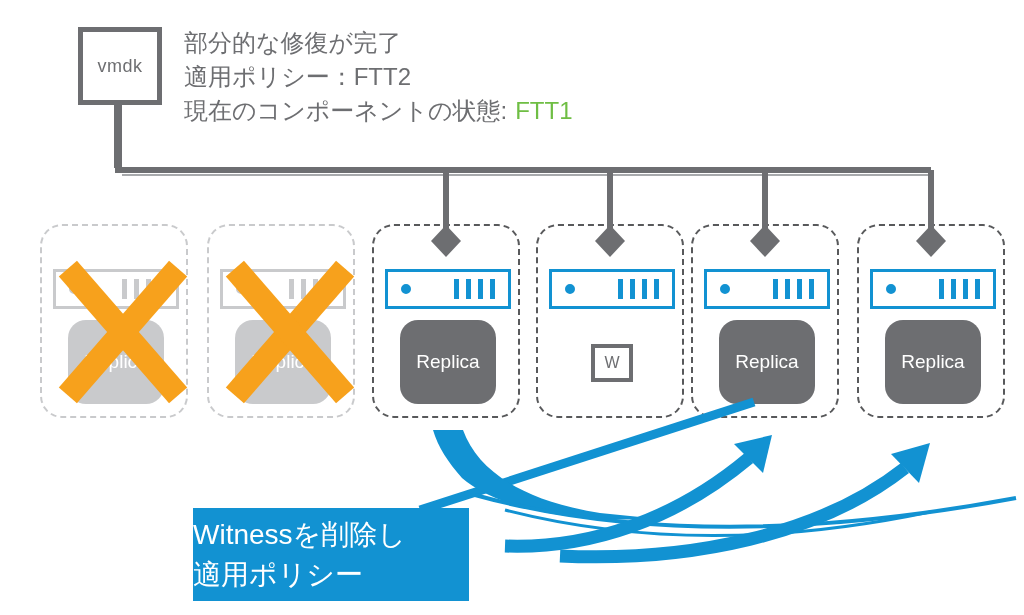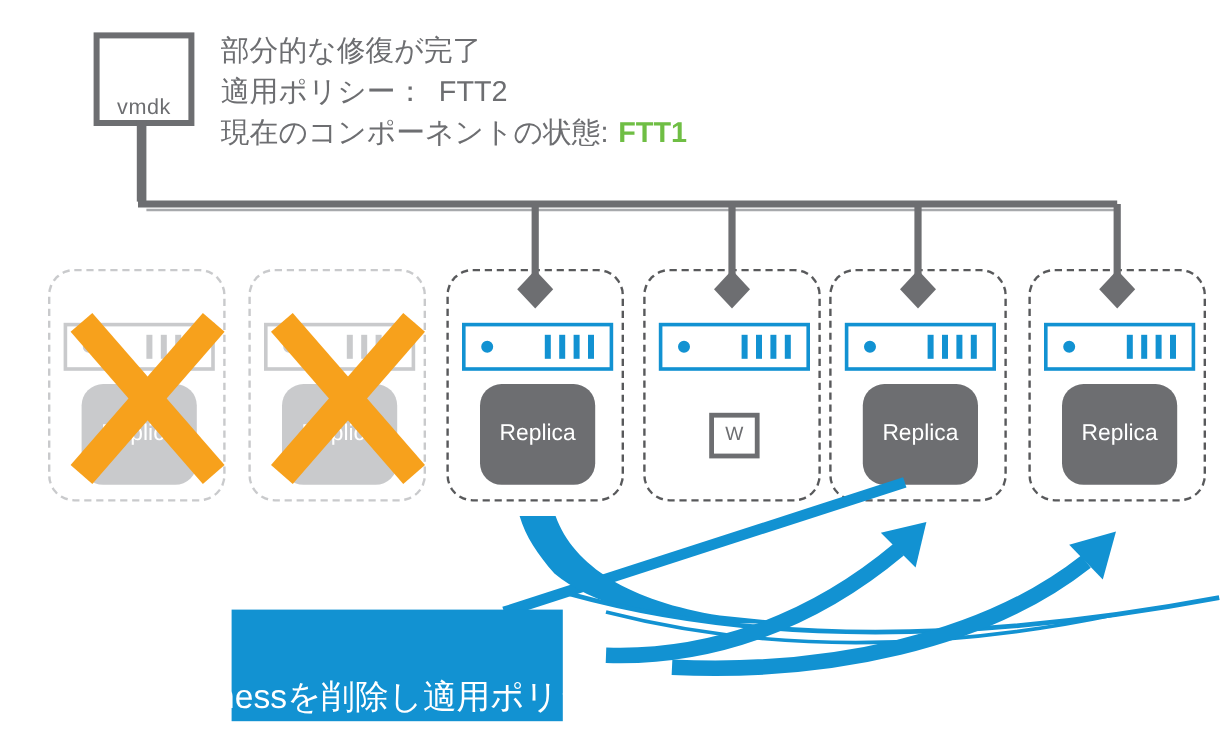--- a/index.html
+++ b/index.html
@@ -10,28 +10,28 @@
     --light-gray:#c9cacc;
     --dash-dark:#58595b;
   }
   *{margin:0;padding:0;box-sizing:border-box}
   html,body{background:#fff}
   body{font-family:"Liberation Sans","DejaVu Sans",sans-serif;color:var(--dark-gray)}
   .canvas{position:relative;width:1024px;height:615px;background:#fff;overflow:hidden}
 
   
   .vmdk{position:absolute;left:78px;top:27px;width:84px;height:78px;border:5px solid var(--dark-gray);
-        background:#fff;display:flex;align-items:flex-end;justify-content:center;
+        background:#fff;display:flex;align-items:center;justify-content:center;
         font-size:18px;letter-spacing:.5px;color:var(--dark-gray);z-index:3}
 
   
   .header{position:absolute;left:184px;top:26px;font-size:24px;line-height:34px;color:var(--dark-gray);z-index:3;white-space:nowrap}
   .header .row{display:block}
-  .header .val{margin-left:12px}
-  .header .state-val{margin-left:8px;font-weight:bold;color:var(--ok-green)}
+  .header .val{}
+  .header .state-val{margin-left:8px;font-weight:normal;color:var(--ok-green)}
 
   
   svg.overlay{position:absolute;left:0;top:0;width:1024px;height:615px;pointer-events:none}
   .connectors{z-index:4}
   .arrows{z-index:6}
 
   
   .host{position:absolute;top:224px;width:148px;height:194px;border:2px dashed var(--dash-dark);
         border-radius:22px;background:#fff;z-index:2}
   .host.failed{border-color:var(--light-gray)}
@@ -53,21 +53,21 @@
         background:#fff;color:var(--dark-gray);display:flex;align-items:center;justify-content:center;font-size:16px}
 
   
   .xmark{position:absolute;left:21px;top:36px;width:120px;height:140px;z-index:5}
   .xmark span{position:absolute;left:50%;top:50%;width:24px;height:168px;background:var(--failed-orange)}
   .xmark span.a{transform:translate(-50%,-50%) rotate(41deg)}
   .xmark span.b{transform:translate(-50%,-50%) rotate(-41deg)}
 
   
   .callout{position:absolute;left:193px;top:508px;width:276px;height:93px;background:var(--accent-blue);
-        color:#fff;display:flex;align-items:flex-end;justify-content:center;
+        color:#fff;display:flex;flex-direction:column;align-items:flex-start;justify-content:center;
         font-size:28px;line-height:40px;z-index:7;white-space:nowrap}
 </style>
 </head>
 <body>
 
 <div class="canvas">
 
   <div class="vmdk">
     <span>vmdk</span>
   </div>

